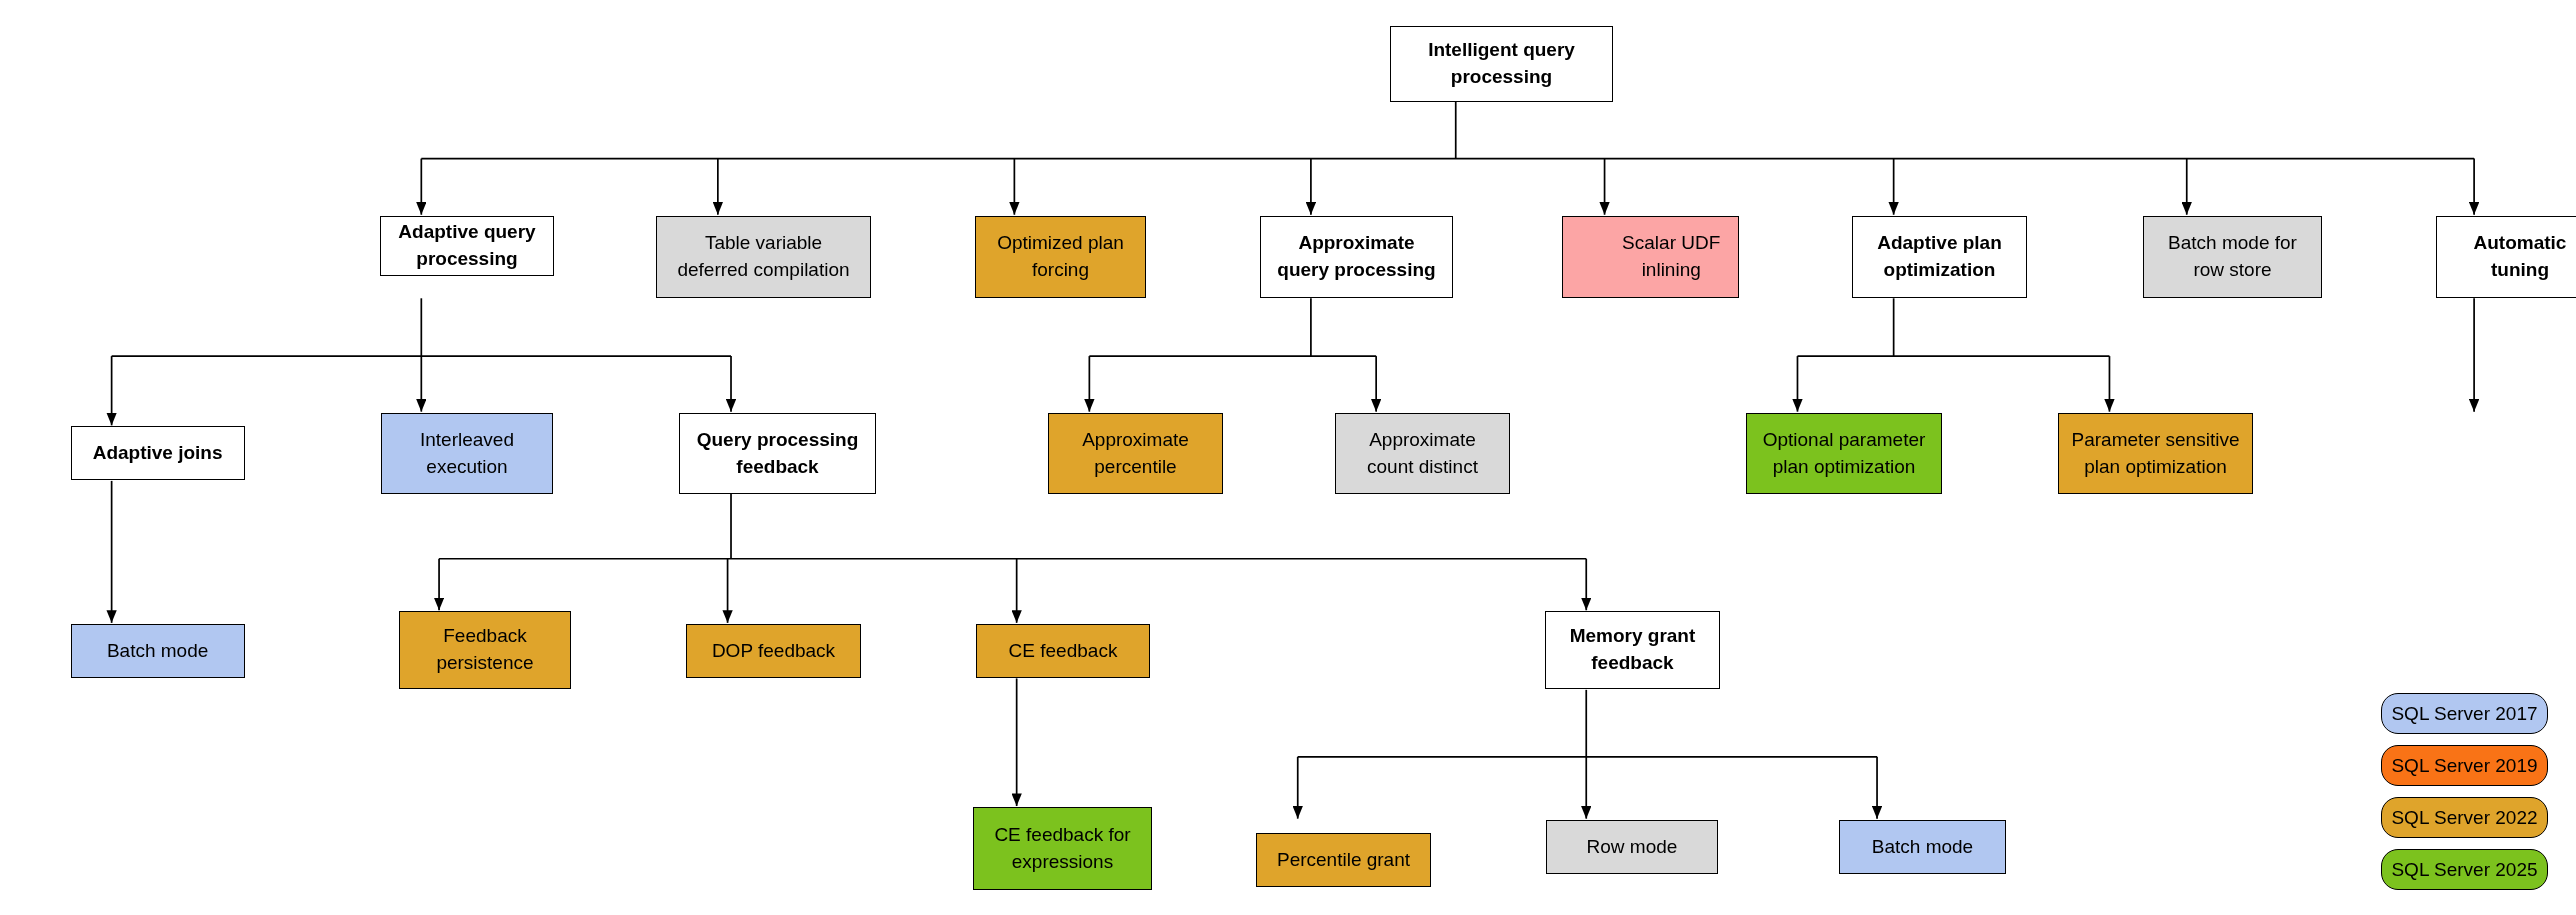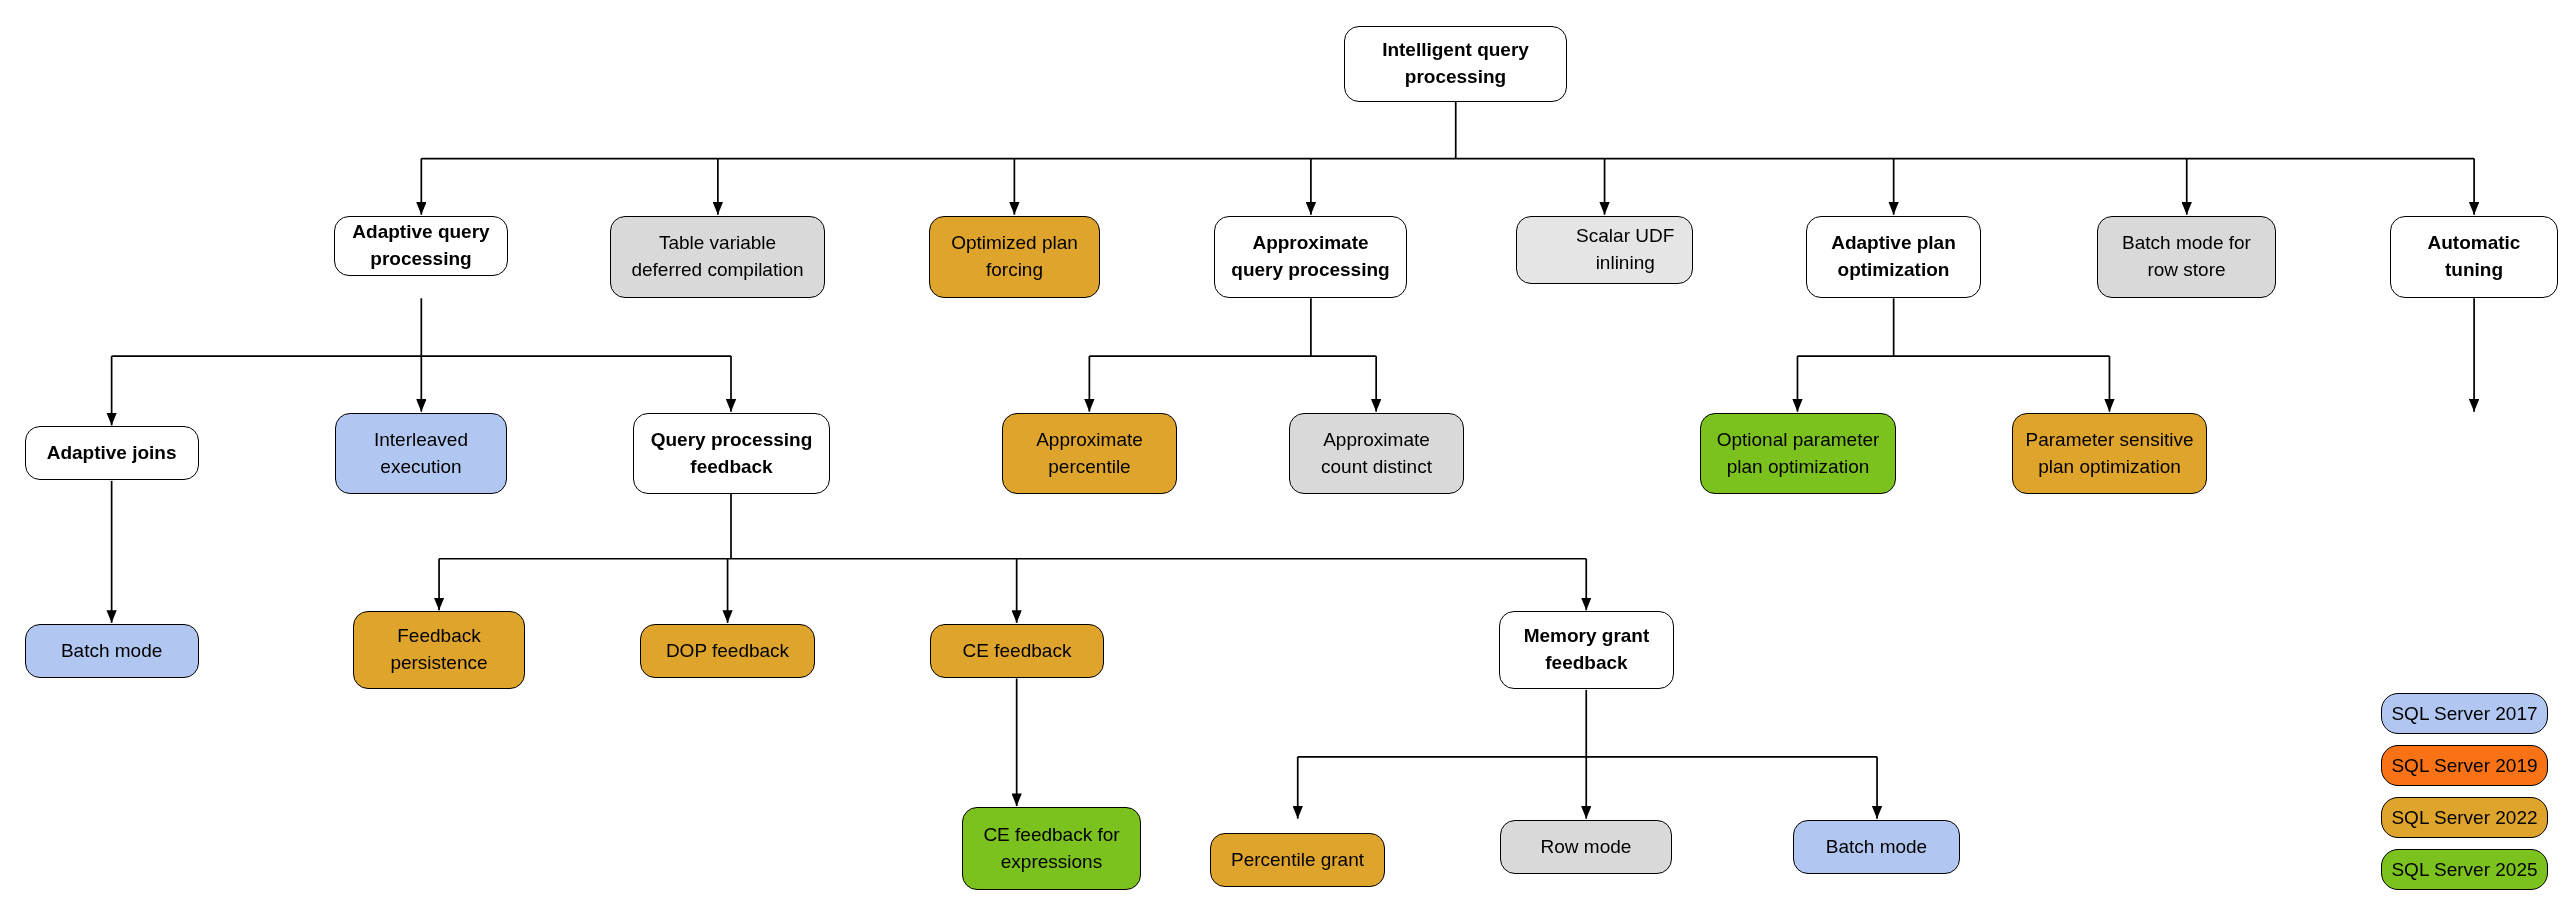--- a/index.html
+++ b/index.html
@@ -8,25 +8,26 @@
     width:2576px;height:916px;
     background:#ffffff;
     font-family:"Liberation Sans",sans-serif;
     overflow:hidden;
   }
   #edges{position:absolute;left:0;top:0;}
   #edges path{stroke:#000000;stroke-width:3;fill:none;}
   #edges marker path{fill:#000000;stroke:none;}
   .node{
     position:absolute;box-sizing:border-box;
-    border:1.7px solid #000000;border-radius:15px;
+    border:1.7px solid #000000;border-radius:0;
     display:flex;align-items:center;justify-content:center;
     text-align:center;white-space:pre-line;
     font-size:19px;line-height:1.42;color:#000000;
     padding:0 4.6px;
+    margin-left:46px;
   }
   .node.bold{font-weight:bold;}
   .legend-pill{
     position:absolute;box-sizing:border-box;
     border:1.7px solid #000000;border-radius:17px;
     display:flex;align-items:center;justify-content:center;
     font-size:19px;color:#000000;white-space:nowrap;
   }
 </style>
 </head>
@@ -80,21 +81,21 @@
 <div class="node bold" style="left: 1344px; top: 26px; width: 223px; height: 76px; background: rgb(255, 255, 255);">Intelligent query
 processing</div>
     <div class="node bold" style="left: 334px; top: 216px; width: 174px; height: 60px; background: rgb(255, 255, 255);">Adaptive query
 processing</div>
     <div class="node" style="left: 610px; top: 216px; width: 215px; height: 82px; background: rgb(217, 217, 217);">Table variable
 deferred compilation</div>
     <div class="node" style="left: 929px; top: 216px; width: 171px; height: 82px; background: rgb(223, 164, 43);">Optimized plan
 forcing</div>
     <div class="node bold" style="left: 1214px; top: 216px; width: 193px; height: 82px; background: rgb(255, 255, 255);">Approximate
 query processing</div>
-    <div class="node" style="left: 1516px; top: 216px; width: 177px; height: 68px; background: #e5e5e5; padding-left: 46px;">Scalar UDF
+    <div class="node" style="left: 1516px; top: 216px; width: 177px; height: 82px; background: #fca5a5; padding-left: 46px;">Scalar UDF
 inlining</div>
     <div class="node bold" style="left: 1806px; top: 216px; width: 175px; height: 82px; background: rgb(255, 255, 255);">Adaptive plan
 optimization</div>
     <div class="node" style="left: 2097px; top: 216px; width: 179px; height: 82px; background: rgb(217, 217, 217);">Batch mode for
 row store</div>
     <div class="node bold" style="left: 2390px; top: 216px; width: 168px; height: 82px; background: rgb(255, 255, 255);">Automatic
 tuning</div>
     <div class="node bold" style="left: 24.6px; top: 426px; width: 174px; height: 54px; background: rgb(255, 255, 255);">Adaptive joins</div>
     <div class="node" style="left: 335px; top: 413px; width: 172px; height: 81px; background: rgb(177, 199, 241);">Interleaved
 execution</div>
@@ -108,21 +109,21 @@
 plan optimization</div>
     <div class="node" style="left: 2012px; top: 413px; width: 195px; height: 81px; background: rgb(223, 164, 43);">Parameter sensitive
 plan optimization</div>
     <div class="node" style="left: 24.6px; top: 624px; width: 174px; height: 54px; background: rgb(177, 199, 241);">Batch mode</div>
     <div class="node" style="left: 353px; top: 611px; width: 172px; height: 78px; background: rgb(223, 164, 43);">Feedback
 persistence</div>
     <div class="node" style="left: 640px; top: 624px; width: 175px; height: 54px; background: rgb(223, 164, 43);">DOP feedback</div>
     <div class="node" style="left: 930px; top: 624px; width: 174px; height: 54px; background: rgb(223, 164, 43);">CE feedback</div>
     <div class="node bold" style="left: 1499px; top: 611px; width: 175px; height: 78px; background: rgb(255, 255, 255);">Memory grant
 feedback</div>
-    <div class="node" style="left: 962px; top: 807px; width: 179px; height: 83px; background: rgb(124, 194, 30);">CE feedback for
+    <div class="node" style="left: 927px; top: 807px; width: 179px; height: 83px; background: rgb(124, 194, 30);">CE feedback for
 expressions</div>
     <div class="node" style="left: 1210px; top: 833px; width: 175px; height: 54px; background: rgb(223, 164, 43);">Percentile grant</div>
     <div class="node" style="left: 1500px; top: 820px; width: 172px; height: 54px; background: rgb(217, 217, 217);">Row mode</div>
     <div class="node" style="left: 1793px; top: 820px; width: 167px; height: 54px; background: rgb(177, 199, 241);">Batch mode</div>
     <div class="legend-pill" style="left: 2381px; top: 693px; width: 167px; height: 41px; background: rgb(177, 199, 241);">SQL Server 2017</div>
     <div class="legend-pill" style="left: 2381px; top: 745px; width: 167px; height: 41px; background: #f97316;">SQL Server 2019</div>
     <div class="legend-pill" style="left: 2381px; top: 797px; width: 167px; height: 41px; background: rgb(223, 164, 43);">SQL Server 2022</div>
     <div class="legend-pill" style="left: 2381px; top: 849px; width: 167px; height: 41px; background: rgb(124, 194, 30);">SQL Server 2025</div>
   </div>
 

